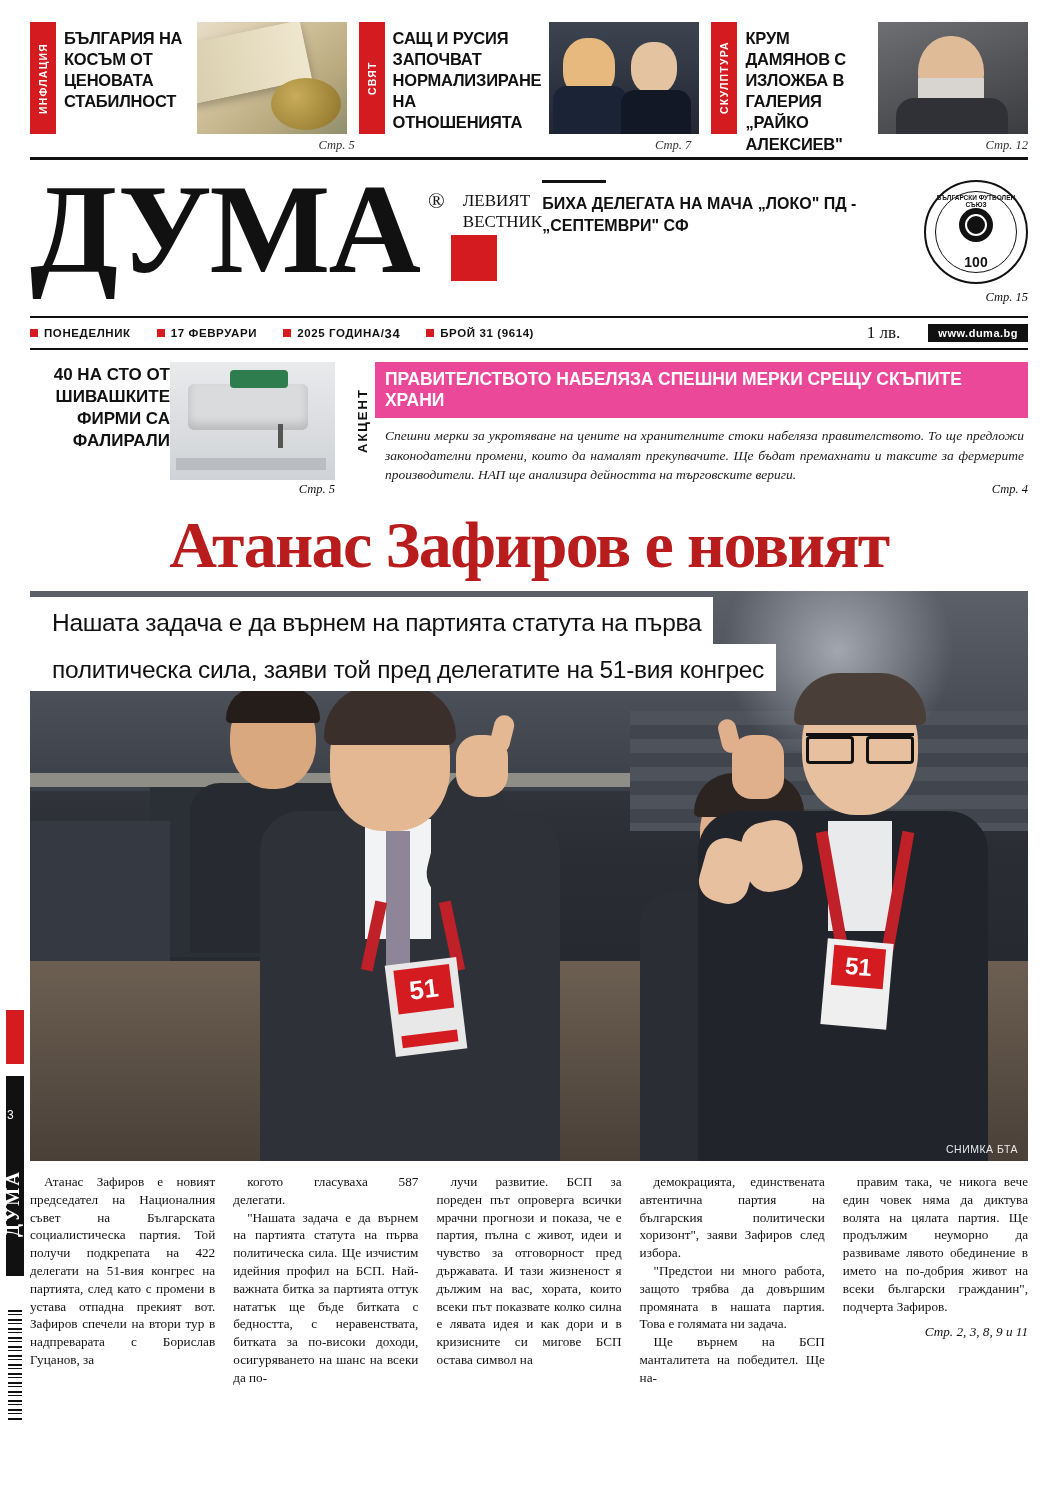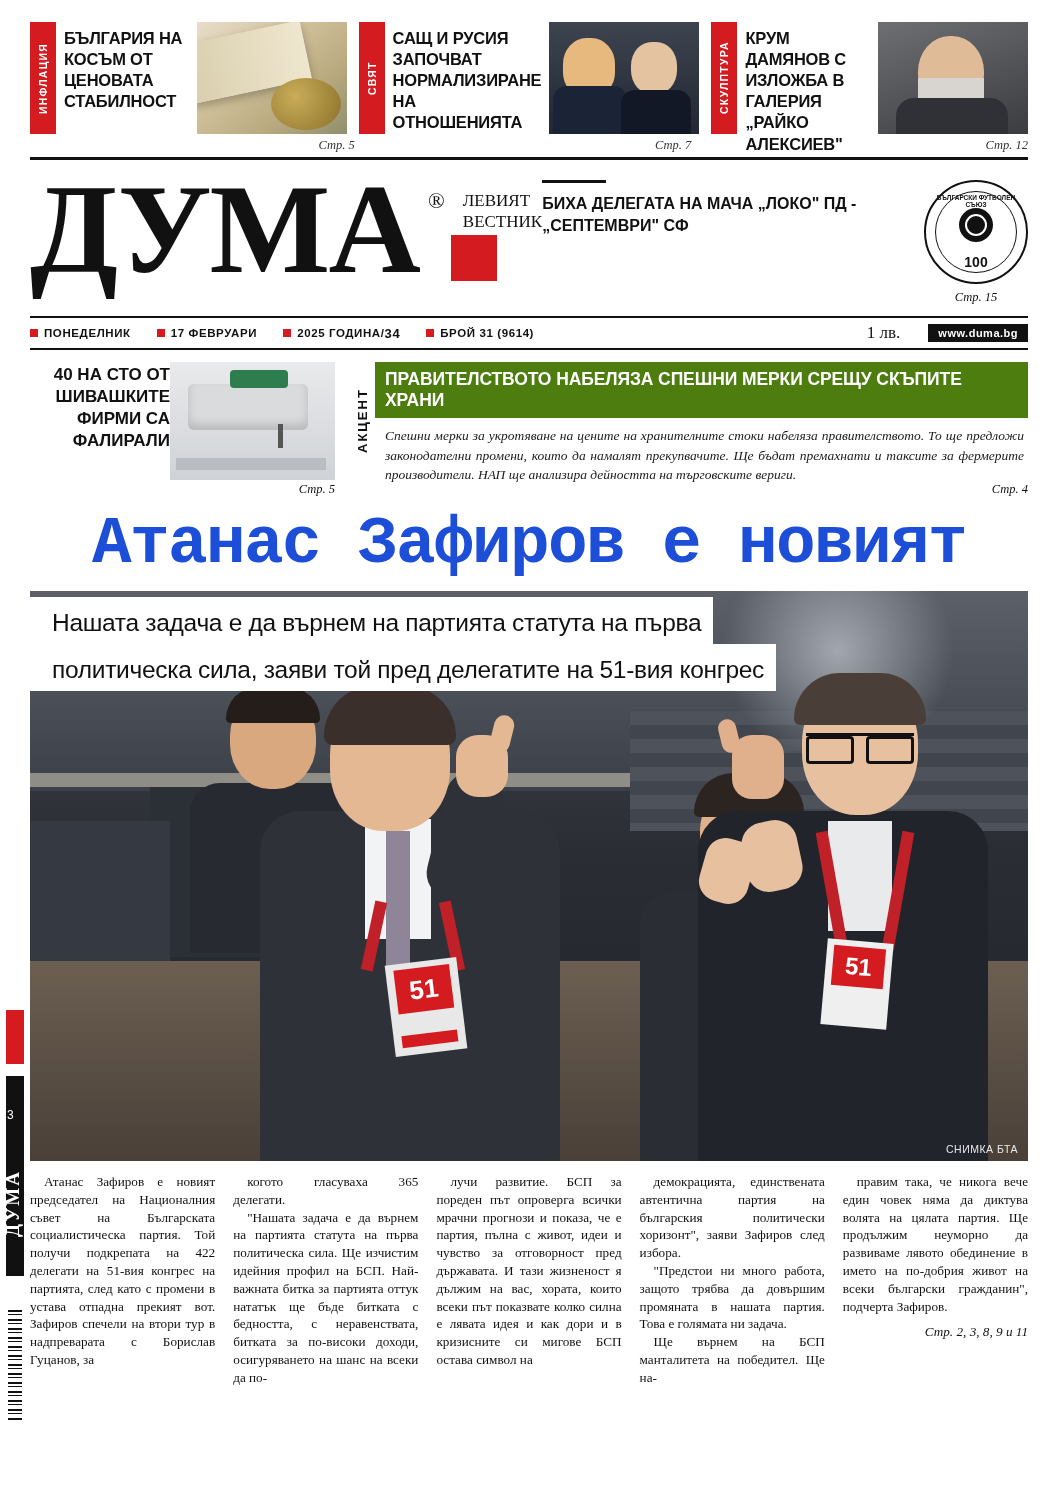--- a/index.html
+++ b/index.html
@@ -66,21 +66,21 @@
     margin-left: 44px; margin-top: 22px;
     font-family: "Liberation Serif", serif; font-size: 17px; line-height: 1.25; color: #111;
   }
   .mh-right { margin-left: auto; display: flex; align-items: flex-start; gap: 14px; padding-top: 12px;}
   .mh-promo { text-align: left; }
   .mh-dash { width: 64px; height: 3px; background:#111; margin-bottom: 10px;}
   .mh-promo-text {
     font-family: "Liberation Sans", sans-serif; font-weight: bold;
     font-size: 16px; line-height: 1.35; color: #111;
   }
-  .mh-page { font-family:"Liberation Serif",serif; font-style: italic; font-size: 12.5px; text-align:center; margin-top:6px;}
+  .mh-page { font-family:"Liberation Serif",serif; font-style: italic; font-size: 12.5px; text-align:right; margin-top:6px;}
   .bfu-badge { width: 104px; height: 104px; border-radius: 50%; border: 2px solid #111; position: relative; background:#fff;}
   .bfu-badge .inner { position:absolute; inset:9px; border-radius:50%; border:1px solid #111;}
   .bfu-badge .ball { position:absolute; left:50%; top:26px; transform:translateX(-50%); width:34px; height:34px; border-radius:50%; background:#111; }
   .bfu-badge .ball:after{content:"";position:absolute;inset:6px;border-radius:50%;border:2px solid #fff;}
   .bfu-badge .txt-top{position:absolute;top:12px;left:0;right:0;text-align:center;font-family:"Liberation Sans",sans-serif;font-size:6.5px;font-weight:bold;}
   .bfu-badge .txt-bottom{position:absolute;bottom:12px;left:0;right:0;text-align:center;font-family:"Liberation Sans",sans-serif;font-size:14px;font-weight:bold;}
 
   
   .dateline {
     display: flex; align-items: center; gap: 0;
@@ -108,36 +108,36 @@
   .s2-img .mach-needle{position:absolute;left:108px;top:62px;width:5px;height:24px;background:#555;}
   .s2-accent-tag {
     width: 26px; background:#fff; color:#111; border-right:0;
     writing-mode: vertical-rl; transform: rotate(180deg);
     font-family:"Liberation Sans",sans-serif; font-weight:bold; font-size:13px; letter-spacing:2px;
     display:flex; align-items:center; justify-content:center;
   }
   .s2-right { flex:1; display:flex; }
   .s2-right-inner { flex:1; }
   .s2-banner {
-    background:#4d7c0f; color:#fff; font-family:"Liberation Sans",sans-serif; font-weight:bold;
+    background:#ec4899; color:#fff; font-family:"Liberation Sans",sans-serif; font-weight:bold;
     font-size:17.5px; padding: 7px 10px; letter-spacing:-0.1px;
   }
   .s2-lead {
     font-family:"Liberation Serif",serif; font-style: italic; font-size: 13.5px; line-height:1.45;
     text-align: justify; padding: 8px 4px 0 10px; color:#1a1a1a;
   }
   .strip2-pages { display:flex; margin-top: 2px; }
   .strip2-pages .left { width: 305px; text-align:right; font-style:italic; font-size:12.5px;}
   .strip2-pages .right { flex:1; text-align:right; font-style:italic; font-size:12.5px;}
 
   
   .main-headline {
-    font-family: Liberation Mono, monospace;
+    font-family: Liberation Serif, serif;
     font-weight: bold; font-size: 66px; line-height: 1.03;
-    letter-spacing: -1.6px; text-align: center; color:#1d4ed8;
+    letter-spacing: -1.6px; text-align: center; color:#b91c1c;
     margin-top: 14px;
   }
 
   
   .photo-block { margin-top: 12px; position: relative; height: 570px; overflow: hidden;
     background: linear-gradient(180deg,#4a4f57 0%,#2a2d33 45%,#20232a 100%); }
   .hall-bg { position:absolute; inset:0; }
   .hall-bg .wall { position:absolute; left:0; right:0; top:0; height:200px; background:linear-gradient(180deg,#5c6069,#3b3f47); }
   .hall-bg .rail { position:absolute; left:0; right:0; top:182px; height:14px; background:#8e8d86; }
   .hall-bg .floor { position:absolute; left:0; right:0; bottom:0; height:200px; background:linear-gradient(180deg,#6c5f52,#4a4038); }
@@ -419,21 +419,21 @@
     </div>
 
     <div class="photo-credit">СНИМКА БТА</div>
   </div>
 
   <div class="columns">
     <div class="col">
       <p class="first">Атанас Зафиров е новият председател на Националния съвет на Българската социалистическа партия. Той получи подкрепата на 422 делегати на 51-вия конгрес на партията, след като с промени в устава отпадна прекият вот. Зафиров спечели на втори тур в надпреварата с Борислав Гуцанов, за</p>
     </div>
     <div class="col">
-      <p>когото гласуваха 365 делегати.</p>
+      <p>когото гласуваха 587 делегати.</p>
       <p>"Нашата задача е да върнем на партията статута на първа политическа сила. Ще изчистим идейния профил на БСП. Най-важната битка за партията оттук нататък ще бъде битката с бедността, с неравенствата, битката за по-високи доходи, осигуряването на шанс на всеки да по-</p>
     </div>
     <div class="col">
       <p>лучи развитие. БСП за пореден път опроверга всички мрачни прогнози и показа, че е партия, пълна с живот, идеи и чувство за отговорност пред държавата. И тази жизненост я дължим на вас, хората, които всеки път показвате колко силна е лявата идея и как дори и в кризисните си мигове БСП остава символ на</p>
     </div>
     <div class="col">
       <p>демокрацията, единствената автентична партия на българския политически хоризонт", заяви Зафиров след избора.</p>
       <p>"Предстои ни много работа, защото трябва да довършим промяната в нашата партия. Това е голямата ни задача.</p>
       <p>Ще върнем на БСП манталитета на победител. Ще на-</p>
     </div>

